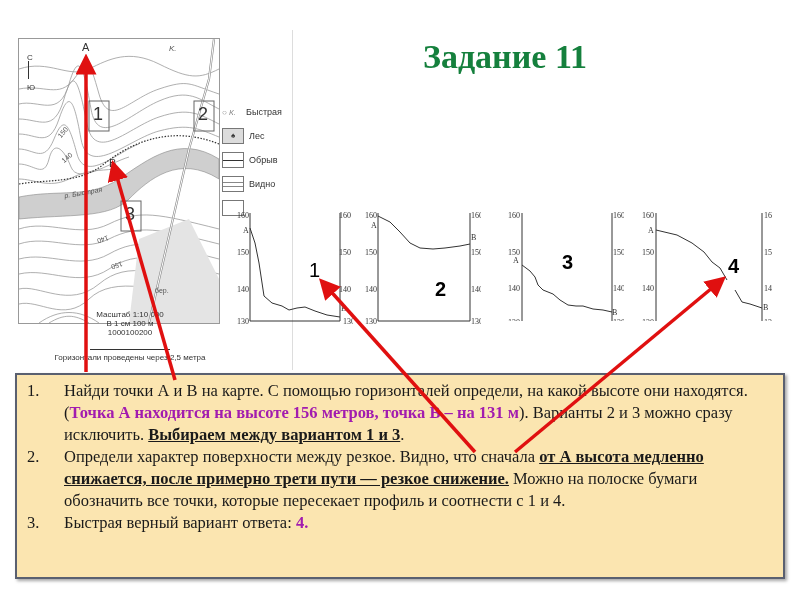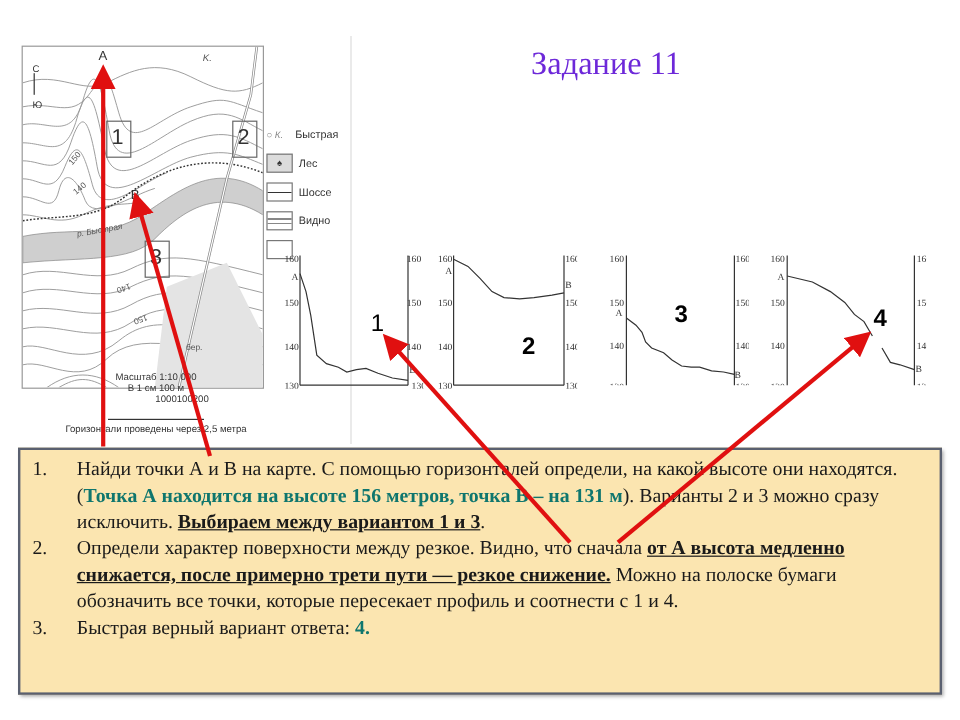--- a/index.html
+++ b/index.html
@@ -1,33 +1,33 @@
 <!DOCTYPE html>
 <html><head>
 <meta charset="utf-8">
 <style>
   html,body{margin:0;padding:0;}
   body{width:800px;height:600px;background:#ffffff;position:relative;overflow:hidden;font-family:"Liberation Serif",serif;}
-  .slide-title{position:absolute;left:395px;top:38px;width:220px;text-align:center;font-family:"Liberation Serif",serif;font-weight:normal;font-size:27px;color:#6d28d9;}
+  .slide-title{position:absolute;left:395px;top:38px;width:220px;text-align:center;font-family:"Liberation Serif",serif;font-weight:bold;font-size:34px;color:#15803d;}
   .map-area{position:absolute;left:18px;top:38px;width:200px;height:284px;border:1px solid #999;background:#fff;overflow:hidden;}
   .legend{position:absolute;left:222px;top:100px;width:70px;font-family:"Liberation Sans",sans-serif;font-size:9px;color:#333;}
   .legend-item{display:flex;align-items:center;height:24px;}
   .legend-sw{width:22px;height:16px;border:1px solid #777;margin-right:5px;box-sizing:border-box;}
   .legend-divider{position:absolute;left:292px;top:30px;width:1px;height:340px;background:#ddd;}
   .scale{position:absolute;left:40px;top:310px;width:180px;font-family:"Liberation Sans",sans-serif;font-size:8px;color:#333;text-align:center;}
   .scale .bar{position:relative;height:10px;margin:2px auto 0 auto;width:80px;border-bottom:1px solid #333;}
-  .scale .ticks{display:flex;justify-content:flex-end;width:88px;margin:0 auto;}
+  .scale .ticks{display:flex;justify-content:center;width:88px;margin:0 auto;}
   .profile{position:absolute;}
   .profile svg{display:block;}
   .profile-label{position:absolute;font-family:"Liberation Sans",sans-serif;font-size:20px;font-weight:bold;color:#000;}
   .textbox{position:absolute;left:15px;top:373px;width:770px;height:206px;background:#fbe5b0;border:2px solid #5a6070;box-sizing:border-box;box-shadow:2px 2px 3px rgba(0,0,0,0.35);font-family:"Liberation Serif",serif;font-size:16.5px;line-height:22px;color:#1a1a1a;padding:5px 10px 0 0;}
   .item{display:flex;}
   .num{width:47px;flex:none;text-align:left;padding-left:10px;box-sizing:border-box;}
   .body{flex:1;}
-  .red-bold{color:#0f766e;font-weight:bold;}
+  .red-bold{color:#a21caf;font-weight:bold;}
   .ul-bold{font-weight:bold;text-decoration:underline;}
   .arrows{position:absolute;left:0;top:0;width:800px;height:600px;pointer-events:none;}
 </style>
 </head>
 <body>
 
 <div class="slide-title">Задание 11</div>
 
 <div class="map-area">
   <svg width="200" height="284" viewBox="0 0 200 284">
@@ -84,21 +84,21 @@
   <div class="legend-item">
     <span style="width:24px;font-size:8px;color:#888;font-style:italic;">○ К.</span>
     <span>Быстрая</span>
   </div>
   <div class="legend-item">
     <span class="legend-sw" style="background:#dcdcdc;text-align:center;font-size:8px;line-height:14px;">♠</span>
     <span>Лес</span>
   </div>
   <div class="legend-item">
     <span class="legend-sw" style="background:linear-gradient(transparent 7px,#333 7px,#333 8px,transparent 8px);"></span>
-    <span>Шоссе</span>
+    <span>Обрыв</span>
   </div>
   <div class="legend-item">
     <span class="legend-sw" style="background:linear-gradient(transparent 5px,#888 5px,#888 6px,transparent 6px,transparent 9px,#888 9px,#888 10px,transparent 10px);"></span>
     <span>Видно</span>
   </div>
   <div class="legend-item">
     <span class="legend-sw"></span>
   </div>
 </div>
 <div class="legend-divider"></div>

